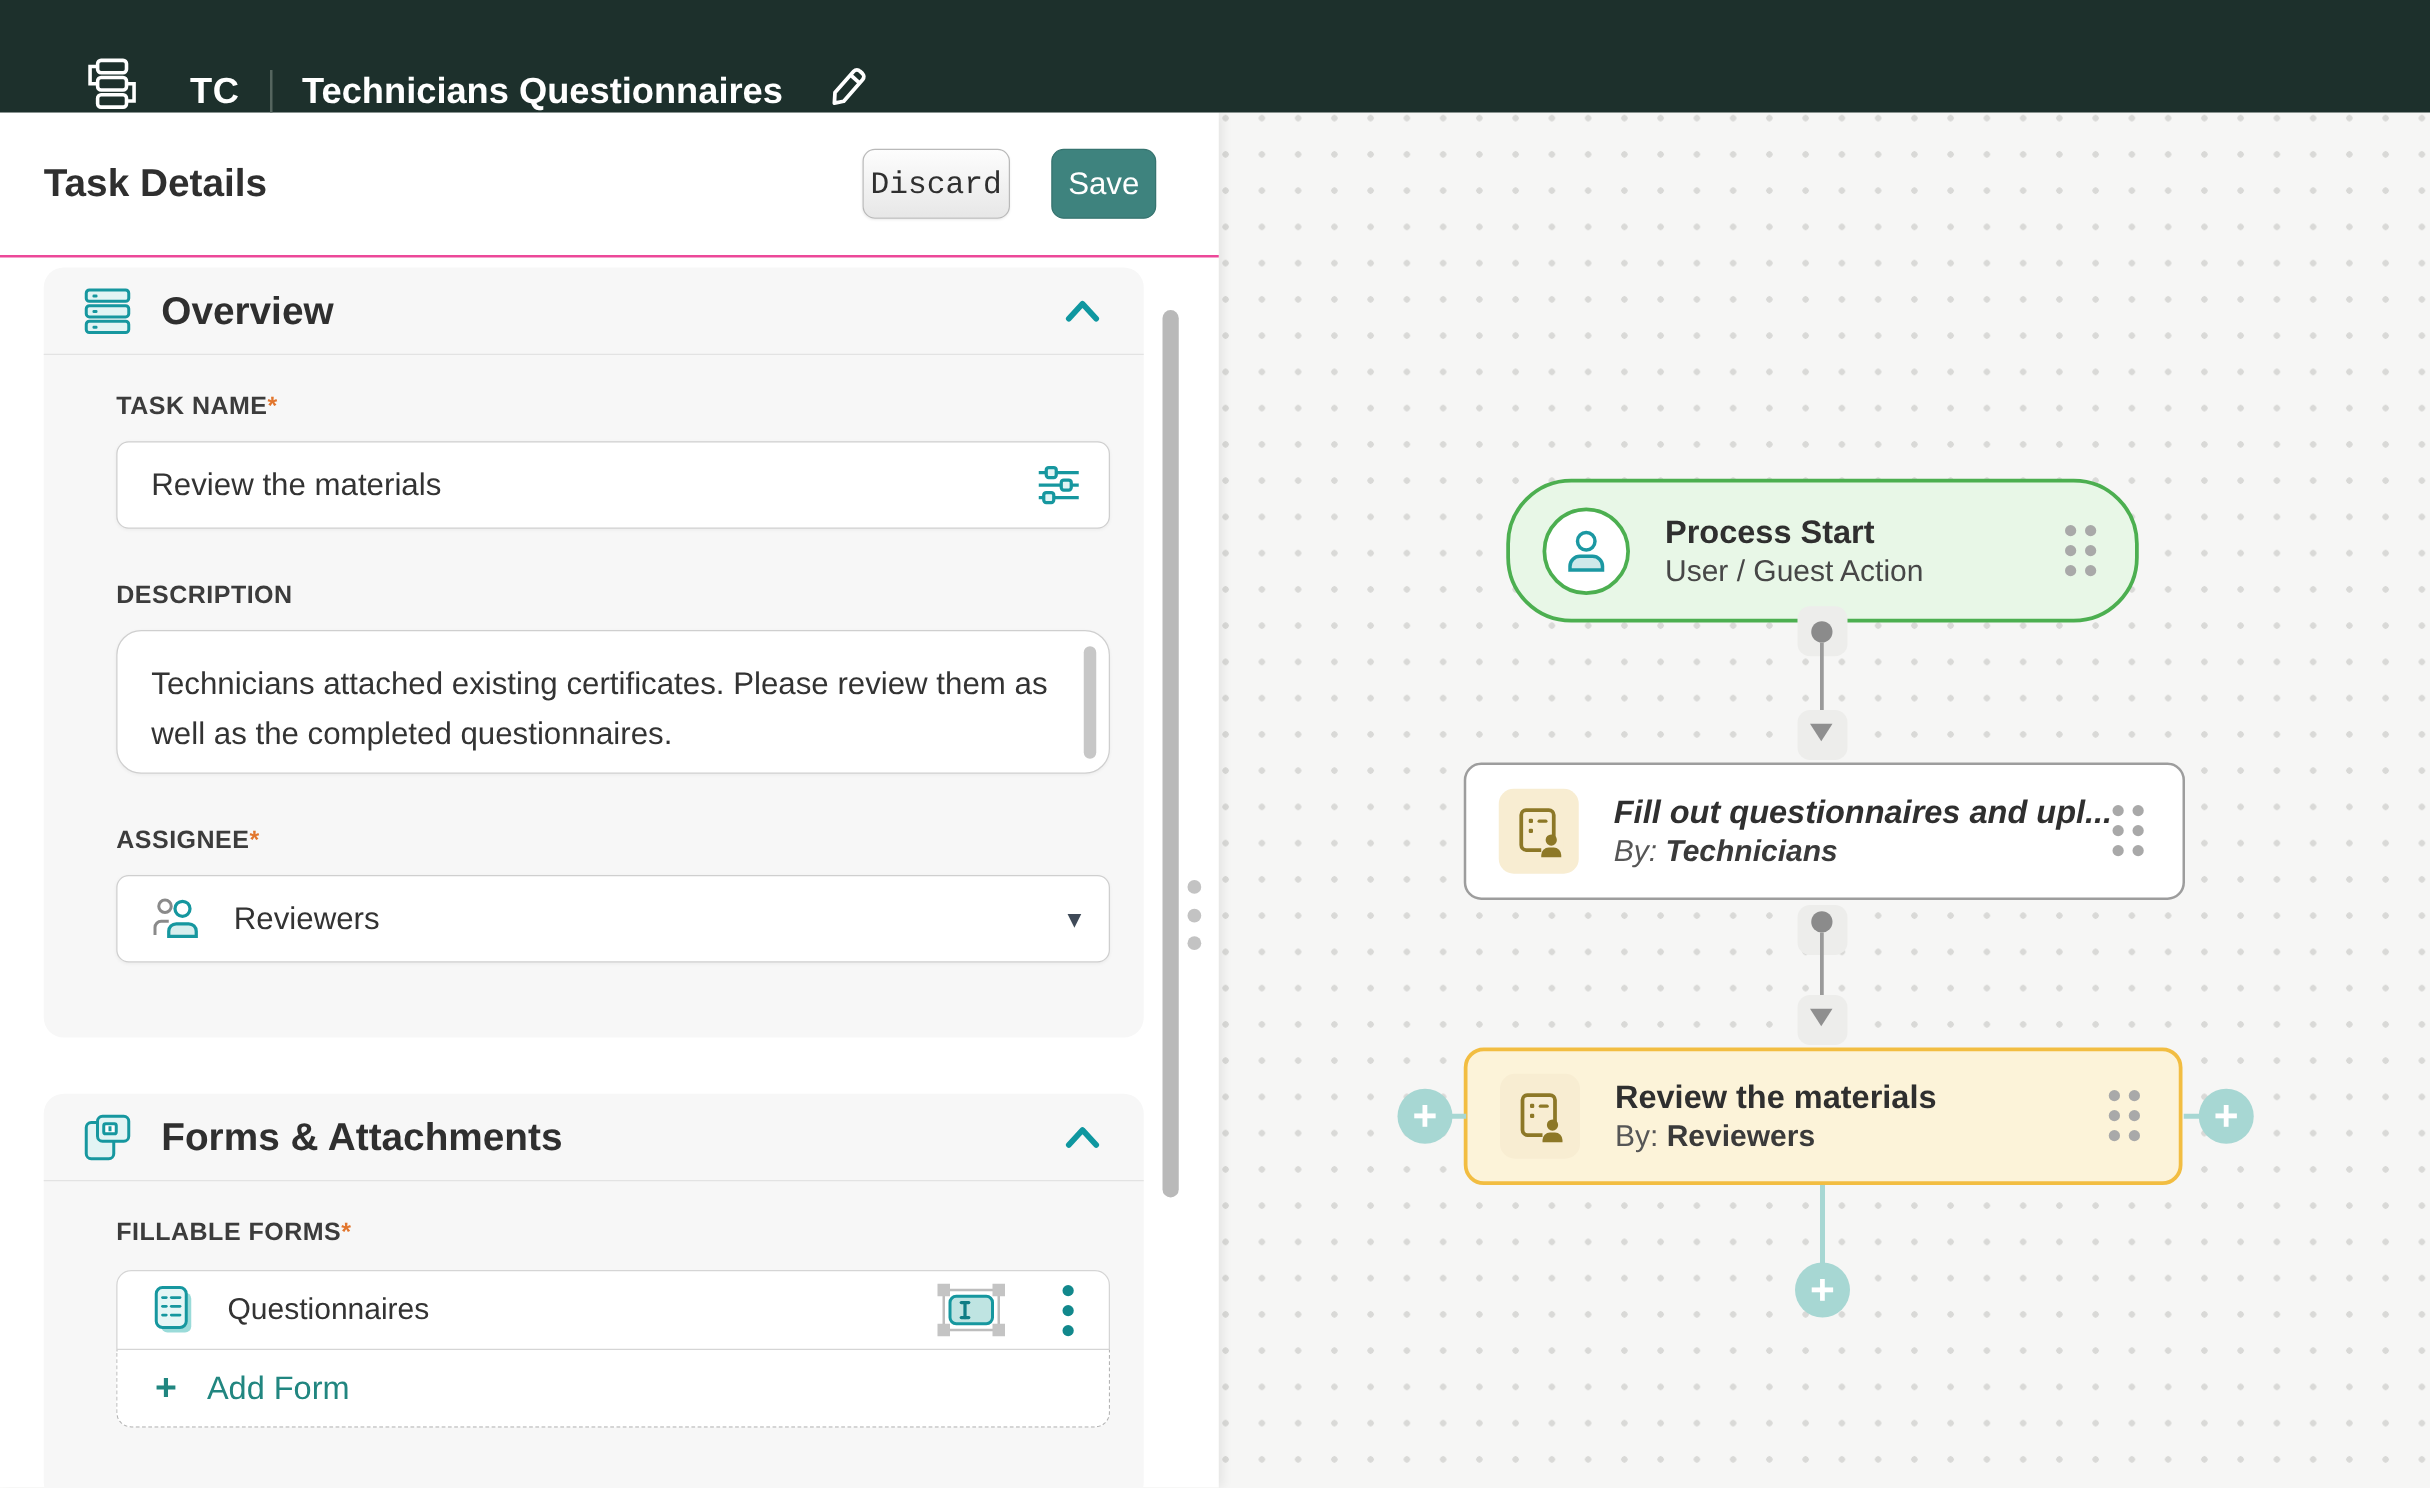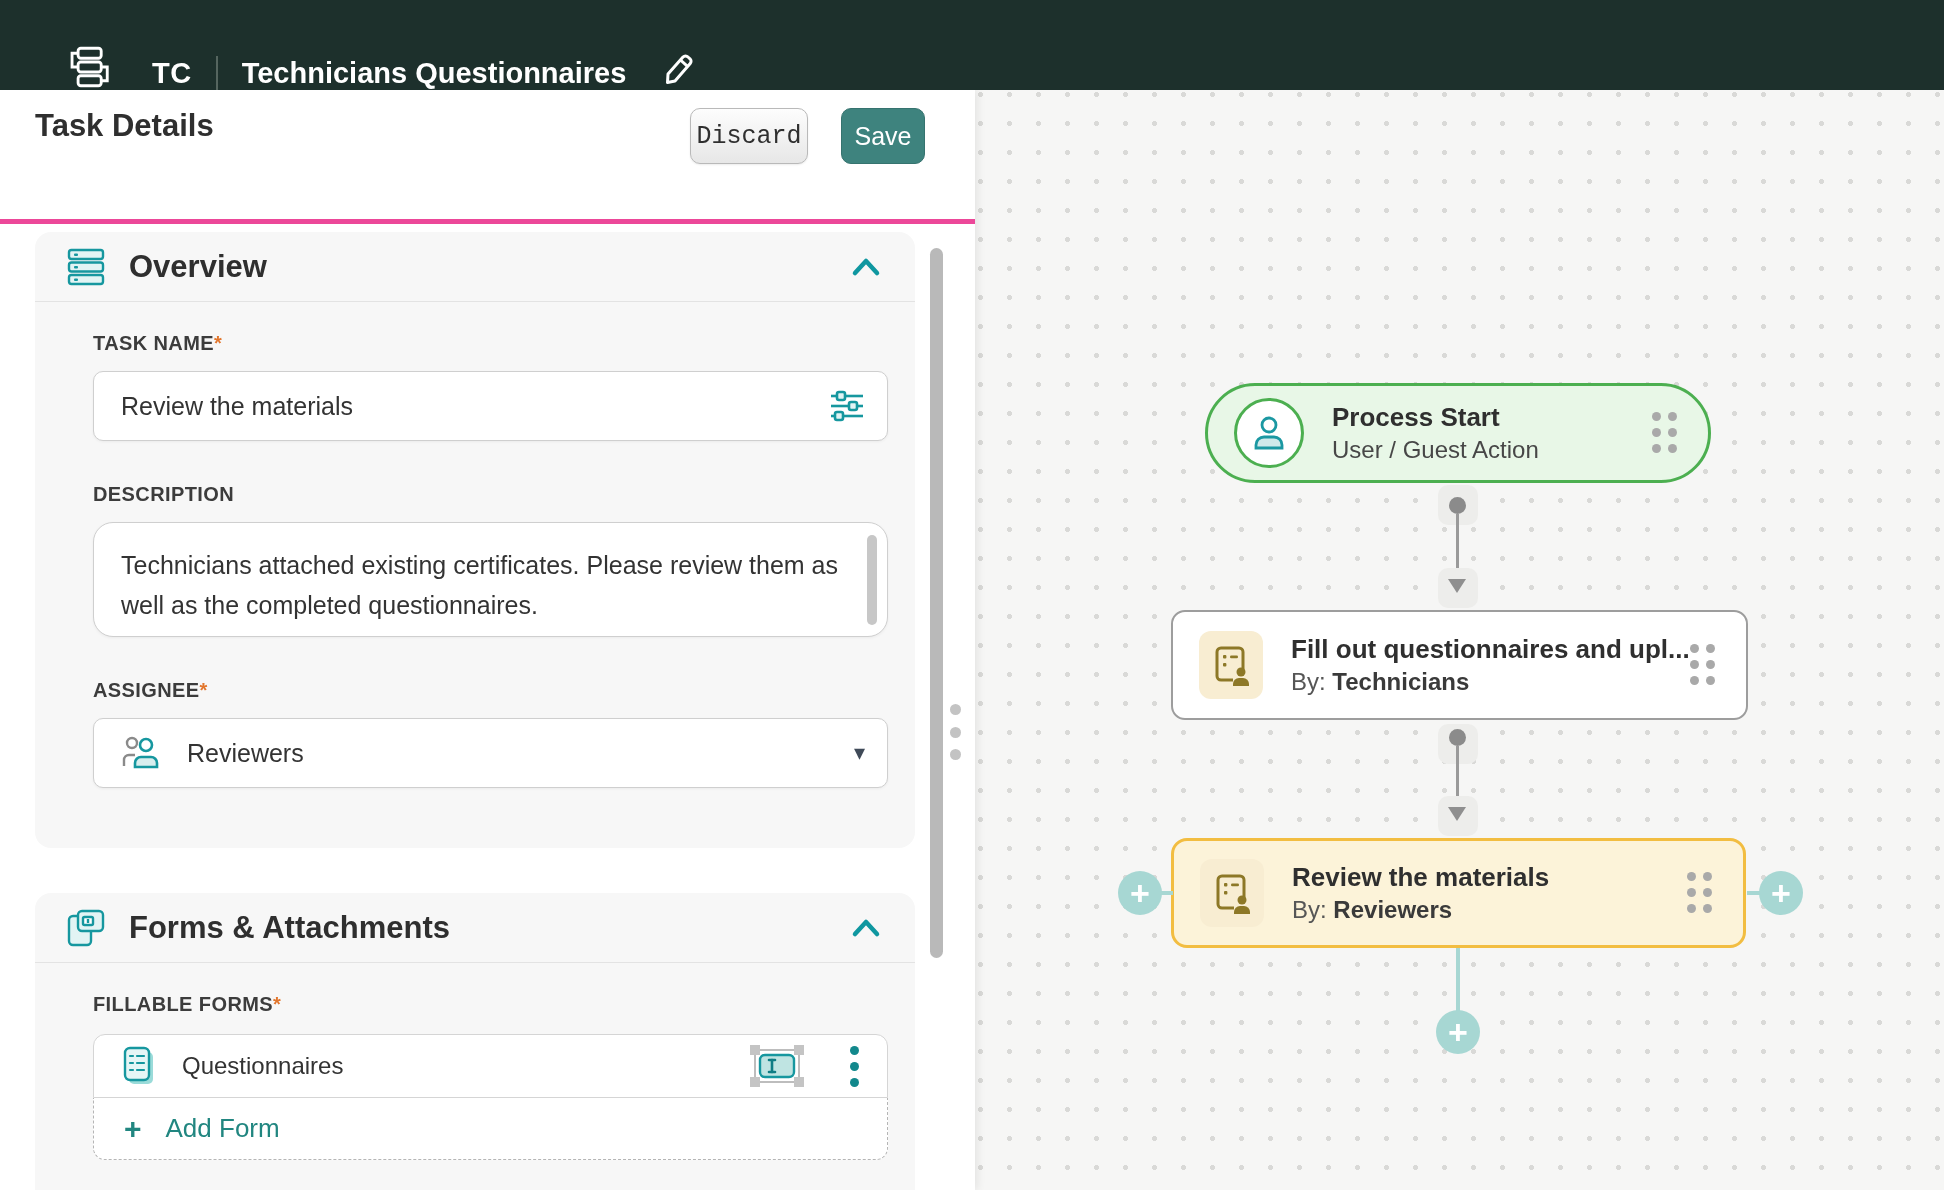--- a/index.html
+++ b/index.html
@@ -11,22 +11,22 @@
     background:#1d302c; display:flex; align-items:flex-end; padding-left:66px; z-index:30; }
   .logo-icon { width:44px; height:46px; margin-right:42px; }
   .hdr-initials { color:#fff; font-size:29px; font-weight:bold; letter-spacing:.5px; }
   .hdr-divider { width:2px; height:34px; background:#55655f; margin:0 24px; }
   .hdr-title { color:#fff; font-size:29px; font-weight:bold; }
   .pencil-btn { margin-left:30px; width:44px; height:44px; display:flex; align-items:center; justify-content:center; cursor:pointer; }
 
   
   .panel { position:absolute; left:0; top:90px; width:975px; height:1100px; background:#fff;
     box-shadow:3px 0 8px rgba(0,0,0,.07); z-index:20; }
-  .panel-header { height:116px; display:flex; align-items:flex-start; padding:0 50px 0 35px;
-    border-bottom:5px solid #ec4899;margin-top:18px; }
+  .panel-header { height:116px; display:flex; align-items:center; padding:0 50px 0 35px;
+    border-bottom:2px solid #ec4899; }
   .panel-title { font-size:31px; font-weight:bold; color:#2f2f2f; flex:1; }
   .btn { height:56px; border-radius:10px; font-size:25px; display:flex; align-items:center;
     justify-content:center; cursor:pointer; font-family:inherit; }
   .btn-discard { width:118px; background:linear-gradient(#fdfdfd,#e7e7e7); border:1px solid #b9b9b9;
     color:#2f2f2f; margin-right:33px; box-shadow:0 1px 2px rgba(0,0,0,.08);font-family:Liberation Mono, monospace; }
   .btn-save { width:84px; background:#3e837e; border:1px solid #36736f; color:#fff; }
 
   .panel-body { position:relative; height:984px; overflow:hidden; }
 
   .card { background:#f7f7f7; border-radius:16px; margin:8px 60px 0 35px; }
@@ -73,32 +73,32 @@
     display:flex; flex-direction:column; justify-content:space-between; cursor:col-resize; }
   .resize-handle i { width:11px; height:11px; border-radius:50%; background:#c3c3c3; }
 
   
   .canvas { position:absolute; left:975px; top:90px; width:969px; height:1100px;
     background:#f6f6f5;
     background-image:radial-gradient(#d9d9d7 2.4px, transparent 2.6px);
     background-size:29px 29px; background-position:20px 19px; }
 
   .node { position:absolute; display:flex; align-items:center; cursor:pointer; }
-  .node-start { left:230px; top:293px; width:506px; height:100px; background:#e8f7e7;
+  .node-start { left:230px; top:293px; width:506px; height:115px; background:#e8f7e7;
     border:3px solid #4caf50; border-radius:52px; padding:0 30px 0 26px; }
   .start-avatar { width:70px; height:70px; background:#fff; border:3px solid #4caf50; border-radius:50%;
     display:flex; align-items:center; justify-content:center; margin-right:28px; }
   .node-title { font-size:26px; font-weight:bold; color:#2f2f2f; line-height:34px; }
   .node-sub { font-size:24px; color:#474747; line-height:32px; }
   .drag-dots { display:grid; grid-template-columns:10px 10px; grid-auto-rows:10px; gap:6px;
     margin-left:auto; cursor:grab; }
   .drag-dots i { width:9px; height:9px; border-radius:50%; background:#a9a9a9; }
 
   .node-card { background:#fff; border:2px solid #9d9d9d; border-radius:14px; padding:0 30px 0 26px; }
-  .node-fill { left:196px; top:520px; width:577px; height:110px; }
+  .node-fill { left:196px; top:520px; width:577px; height:110px;font-style:italic; }
   .node-review { left:196px; top:748px; width:575px; height:110px; background:#fcf3d9;
     border:3px solid #f2bd41; border-radius:16px; }
   .task-icon { width:64px; height:68px; background:#f8edd2; border-radius:12px;
     display:flex; align-items:center; justify-content:center; margin-right:28px; }
   .by-line { font-size:24px; color:#565656; line-height:32px; }
   .by-name { font-weight:bold; color:#3a3a3a; }
 
   
   .conn-chip { position:absolute; width:40px; height:40px; border-radius:10px; background:#ededeb; }
   .conn-dot { position:absolute; width:17px; height:17px; border-radius:50%; background:#8b8b8b; }

